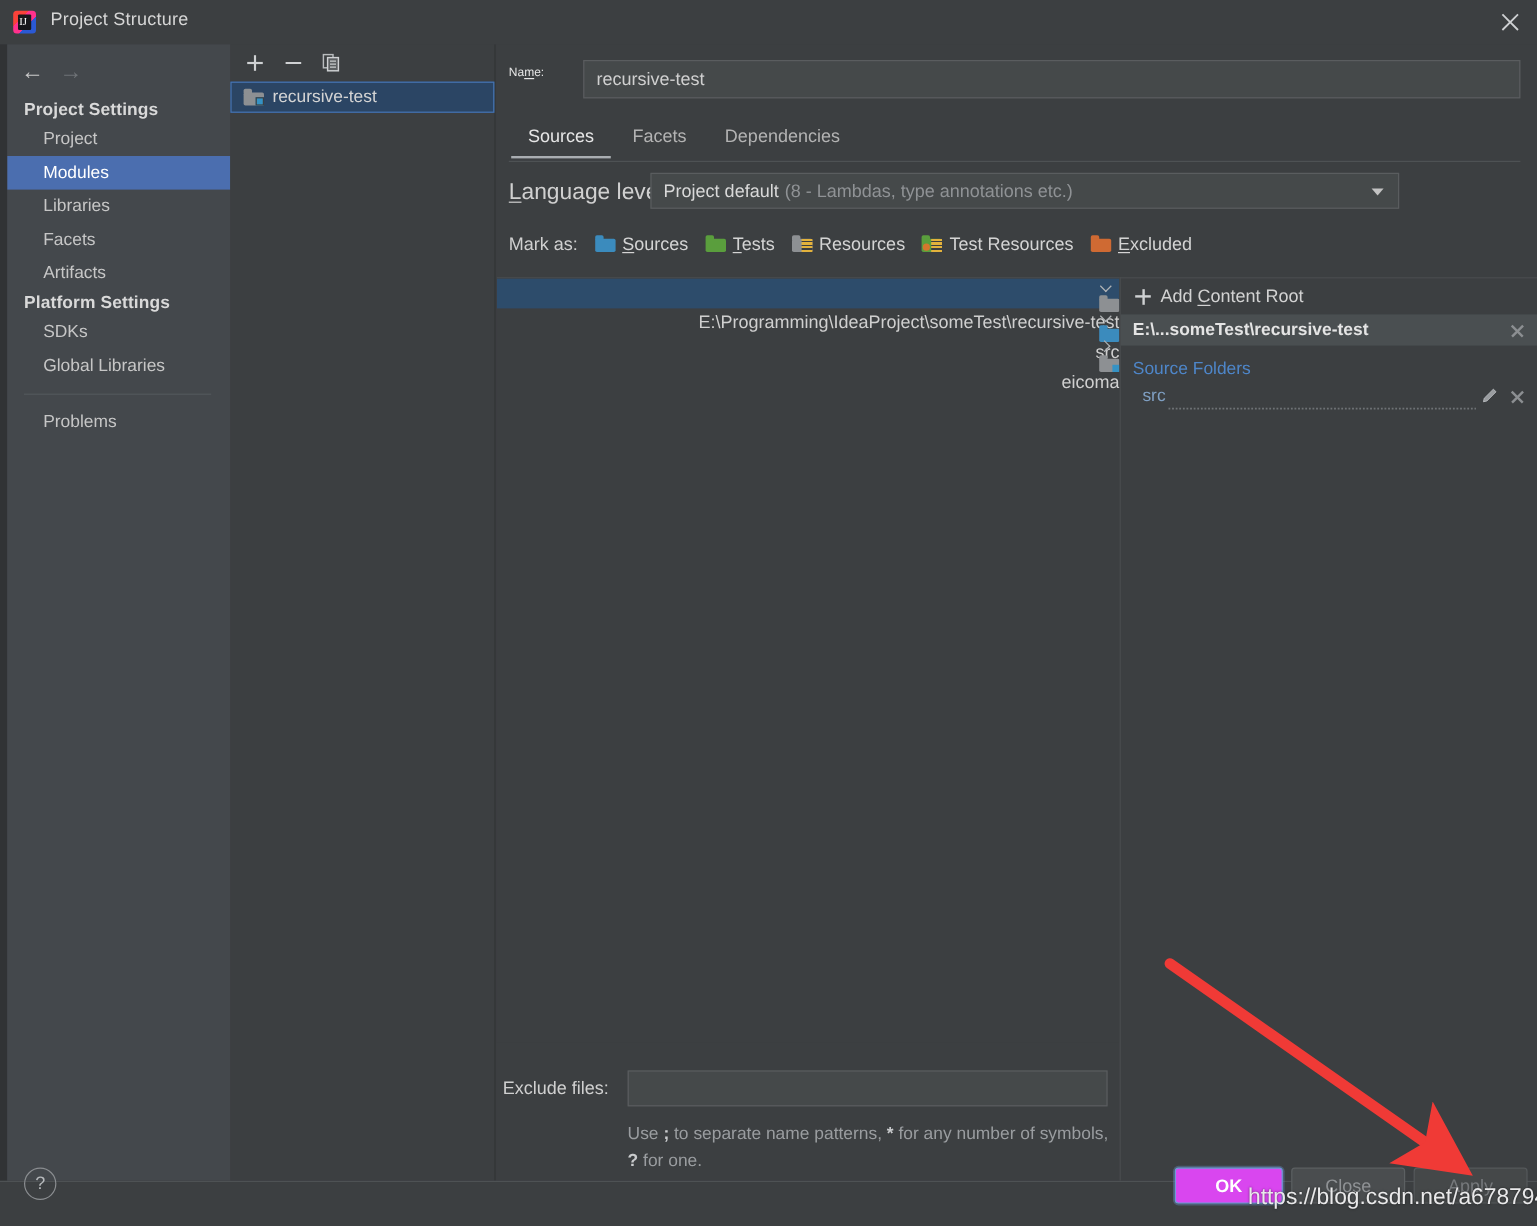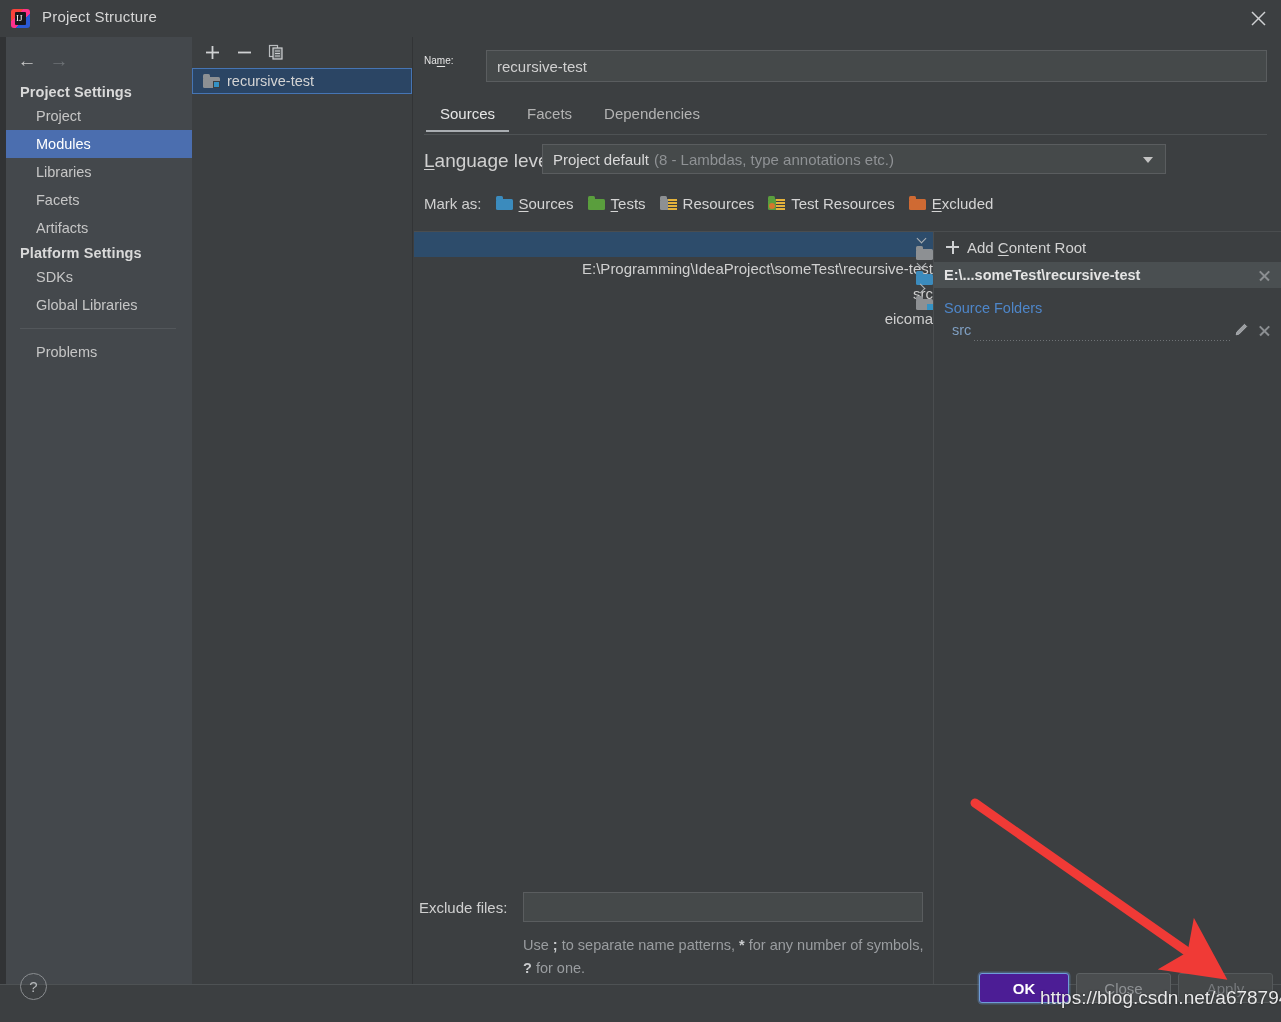--- a/index.html
+++ b/index.html
@@ -311,21 +311,21 @@
     display: flex; align-items: center; justify-content: center;
     font-size: 15px; color: #b6b9bc;
   }
   .btn {
     position: absolute; top: -12px; height: 30px;
     display: flex; align-items: center; justify-content: center;
     font-size: 15px; border-radius: 3px;
   }
   .btn-ok {
     right: 212px; width: 90px;
-    background: #4c1d95; border: 1px solid #6e9cd8;
+    background: #d946ef; border: 1px solid #6e9cd8;
     color: #ffffff; font-weight: bold;
     box-shadow: 0 0 0 1.5px rgba(110,156,216,.35);
   }
   .btn-close {
     right: 110px; width: 95px;
     background: #4a4d4f; border: 1px solid #5c6062; color: #8f9295;
   }
   .btn-apply {
     right: 8px; width: 95px;
     background: #454849; border: 1px solid #55595b; color: #76797c;

